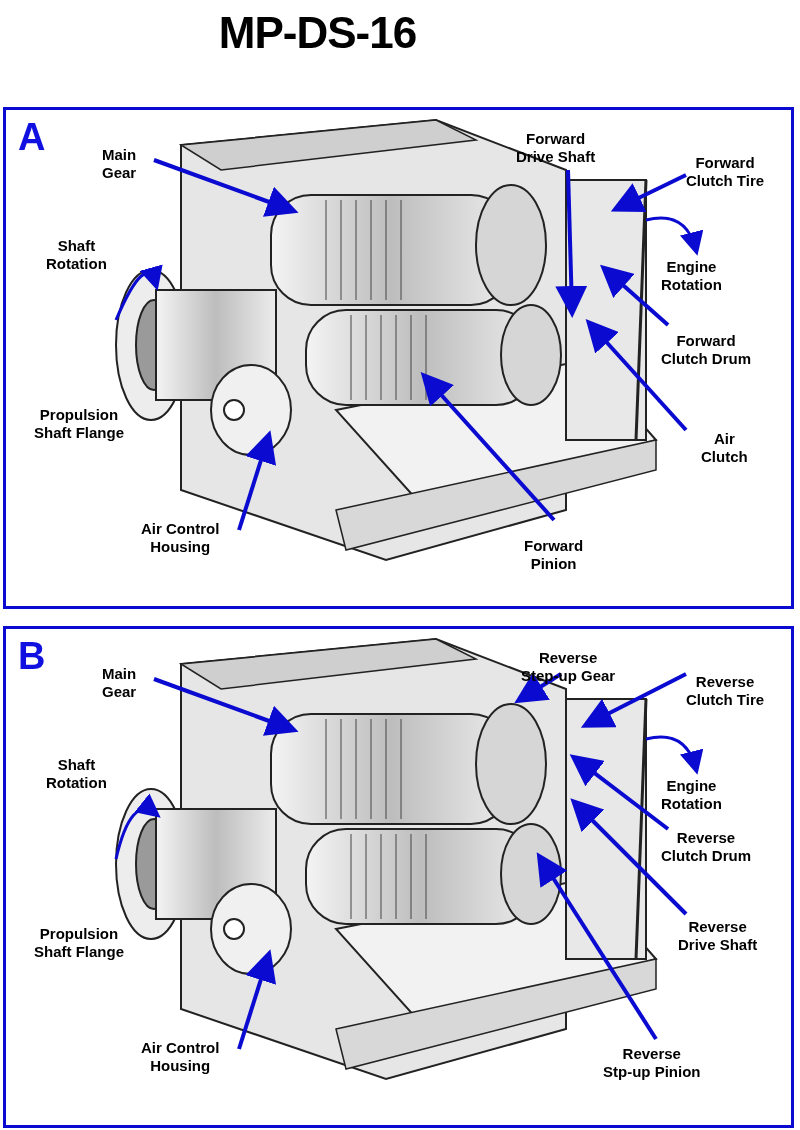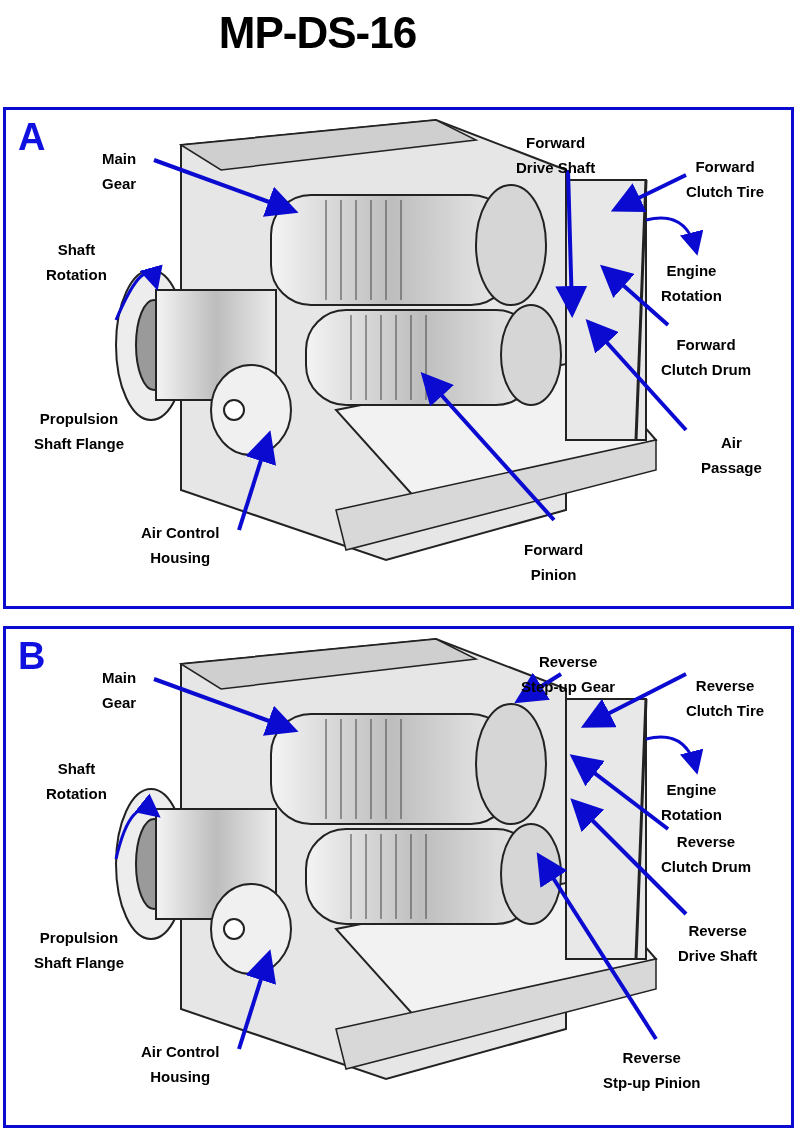--- a/index.html
+++ b/index.html
@@ -2,21 +2,21 @@
 <html><head>
 <meta charset="utf-8">
 <style>
   html,body{margin:0;padding:0;background:#fff;}
   body{width:800px;height:1130px;position:relative;overflow:hidden;font-family:"Liberation Sans",sans-serif;}
   .title{position:absolute;left:0;top:8px;width:635px;text-align:center;font-weight:bold;font-size:44px;color:#000;letter-spacing:-1px;}
   .panel{position:absolute;left:3px;width:791px;border:3px solid #0a0ad0;box-sizing:border-box;background:#fff;}
   #panelA{top:107px;height:502px;}
   #panelB{top:626px;height:502px;}
   .letter{position:absolute;left:12px;top:6px;font-size:38px;font-weight:bold;color:#1010e0;}
-  .lbl{position:absolute;font-weight:bold;font-size:15px;line-height:25px;text-align:center;color:#000;white-space:pre;}
+  .lbl{position:absolute;font-weight:bold;font-size:15px;line-height:18px;text-align:center;color:#000;white-space:pre;}
   svg.art{position:absolute;left:0;top:0;}
 </style>
 </head>
 <body>
 
 <div class="title">MP-DS-16</div>
 
 <div class="panel" id="panelA">
   <svg class="art" width="785" height="496">
     <defs>
@@ -87,21 +87,21 @@
 Housing</div>
   <div class="lbl" style="left:510px;top:20px">Forward
 Drive Shaft</div>
   <div class="lbl" style="left:680px;top:44px">Forward
 Clutch Tire</div>
   <div class="lbl" style="left:655px;top:148px">Engine
 Rotation</div>
   <div class="lbl" style="left:655px;top:222px">Forward
 Clutch Drum</div>
   <div class="lbl" style="left:695px;top:320px">Air
-Passage</div>
+Clutch</div>
   <div class="lbl" style="left:518px;top:427px">Forward
 Pinion</div>
 </div>
 
 <div class="panel" id="panelB">
   <svg class="art" width="785" height="496">
     <defs>
       <marker id="ahB" markerWidth="8" markerHeight="8" refX="6" refY="4" orient="auto">
           <path d="M0,0 L8,4 L0,8 z" fill="#0a0ad0"></path>
         </marker>

